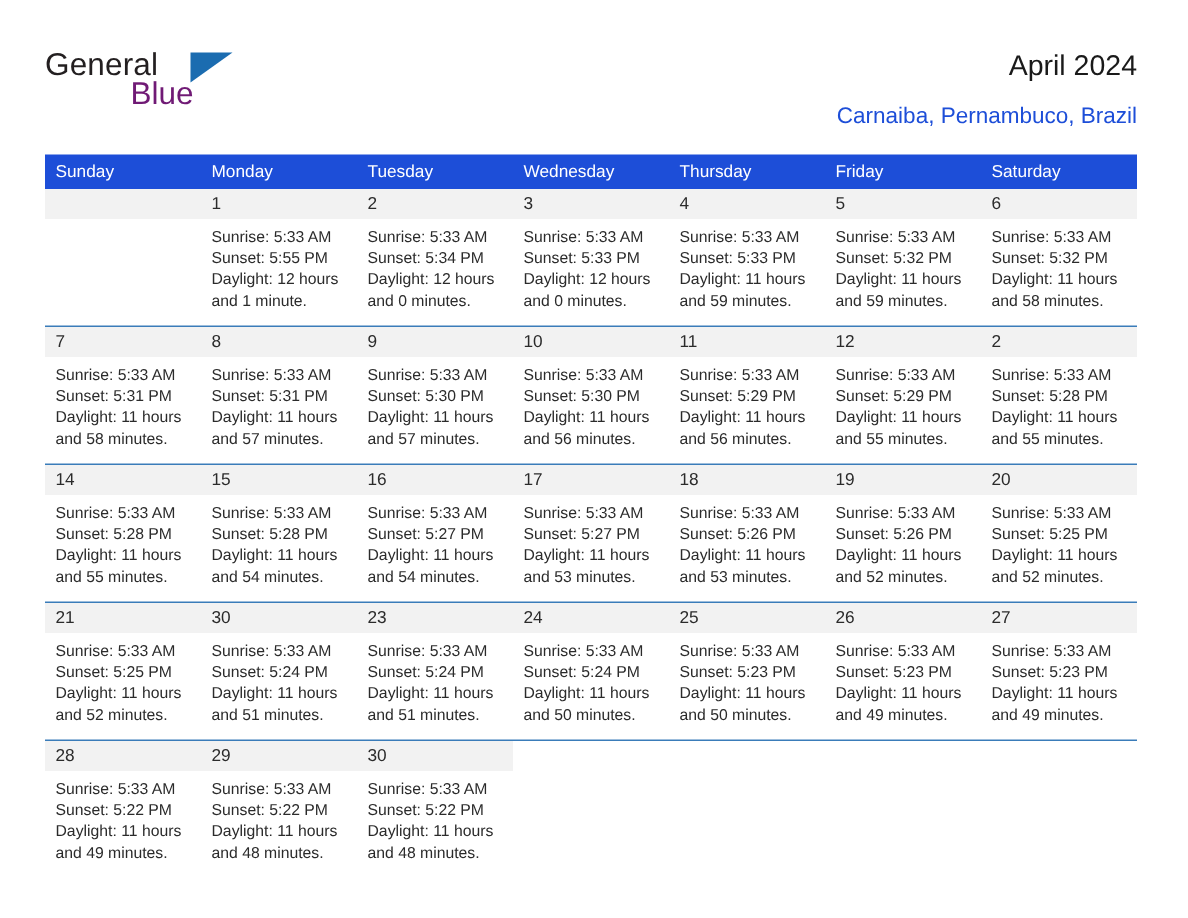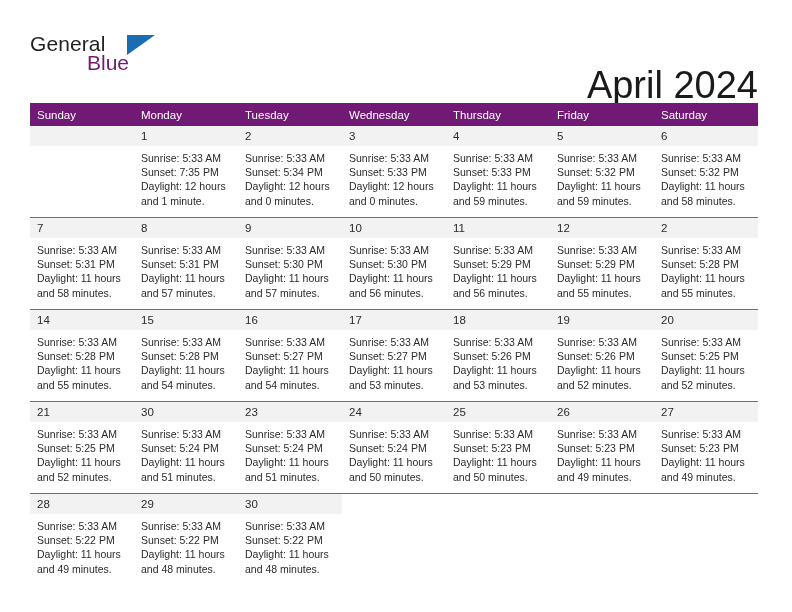--- a/index.html
+++ b/index.html
@@ -64,46 +64,45 @@
     border-bottom: 20px solid transparent;
   }
 
   .title-block {
     position: absolute;
     right: 0;
     top: 0;
     text-align: right;
   }
   .cal-title {
-    font-size: 38px;
+    font-size: 19px;
     color: #1a1a1a;
     font-weight: normal;
     line-height: 34px;
     white-space: nowrap;
-    margin-top: 40px;
   }
   .cal-subtitle {
     font-size: 15px;
     color: #1d4ed8;
     line-height: 20px;
     margin-top: 6px;
     white-space: nowrap;
   }
 
   
   .calendar {
     position: absolute;
     left: 30px;
     top: 103px;
     width: 728px;
     border-collapse: collapse;
     table-layout: fixed;
   }
   .calendar th {
-    background: #701a75;
+    background: #1d4ed8;
     color: #ffffff;
     font-size: 11.5px;
     font-weight: normal;
     text-align: left;
     padding: 5px 0 5px 7px;
     height: 13px;
     border: none;
   }
   .calendar td {
     vertical-align: top;
@@ -183,21 +182,21 @@
           <td>
             <div class="cell empty">
               <div class="daynum">&nbsp;</div>
             </div>
           </td>
           <td>
             <div class="cell">
               <div class="daynum">1</div>
               <div class="info">
                 <div>Sunrise: 5:33 AM</div>
-                <div>Sunset: 7:35 PM</div>
+                <div>Sunset: 5:55 PM</div>
                 <div>Daylight: 12 hours</div>
                 <div>and 1 minute.</div>
               </div>
             </div>
           </td>
           <td>
             <div class="cell">
               <div class="daynum">2</div>
               <div class="info">
                 <div>Sunrise: 5:33 AM</div>

